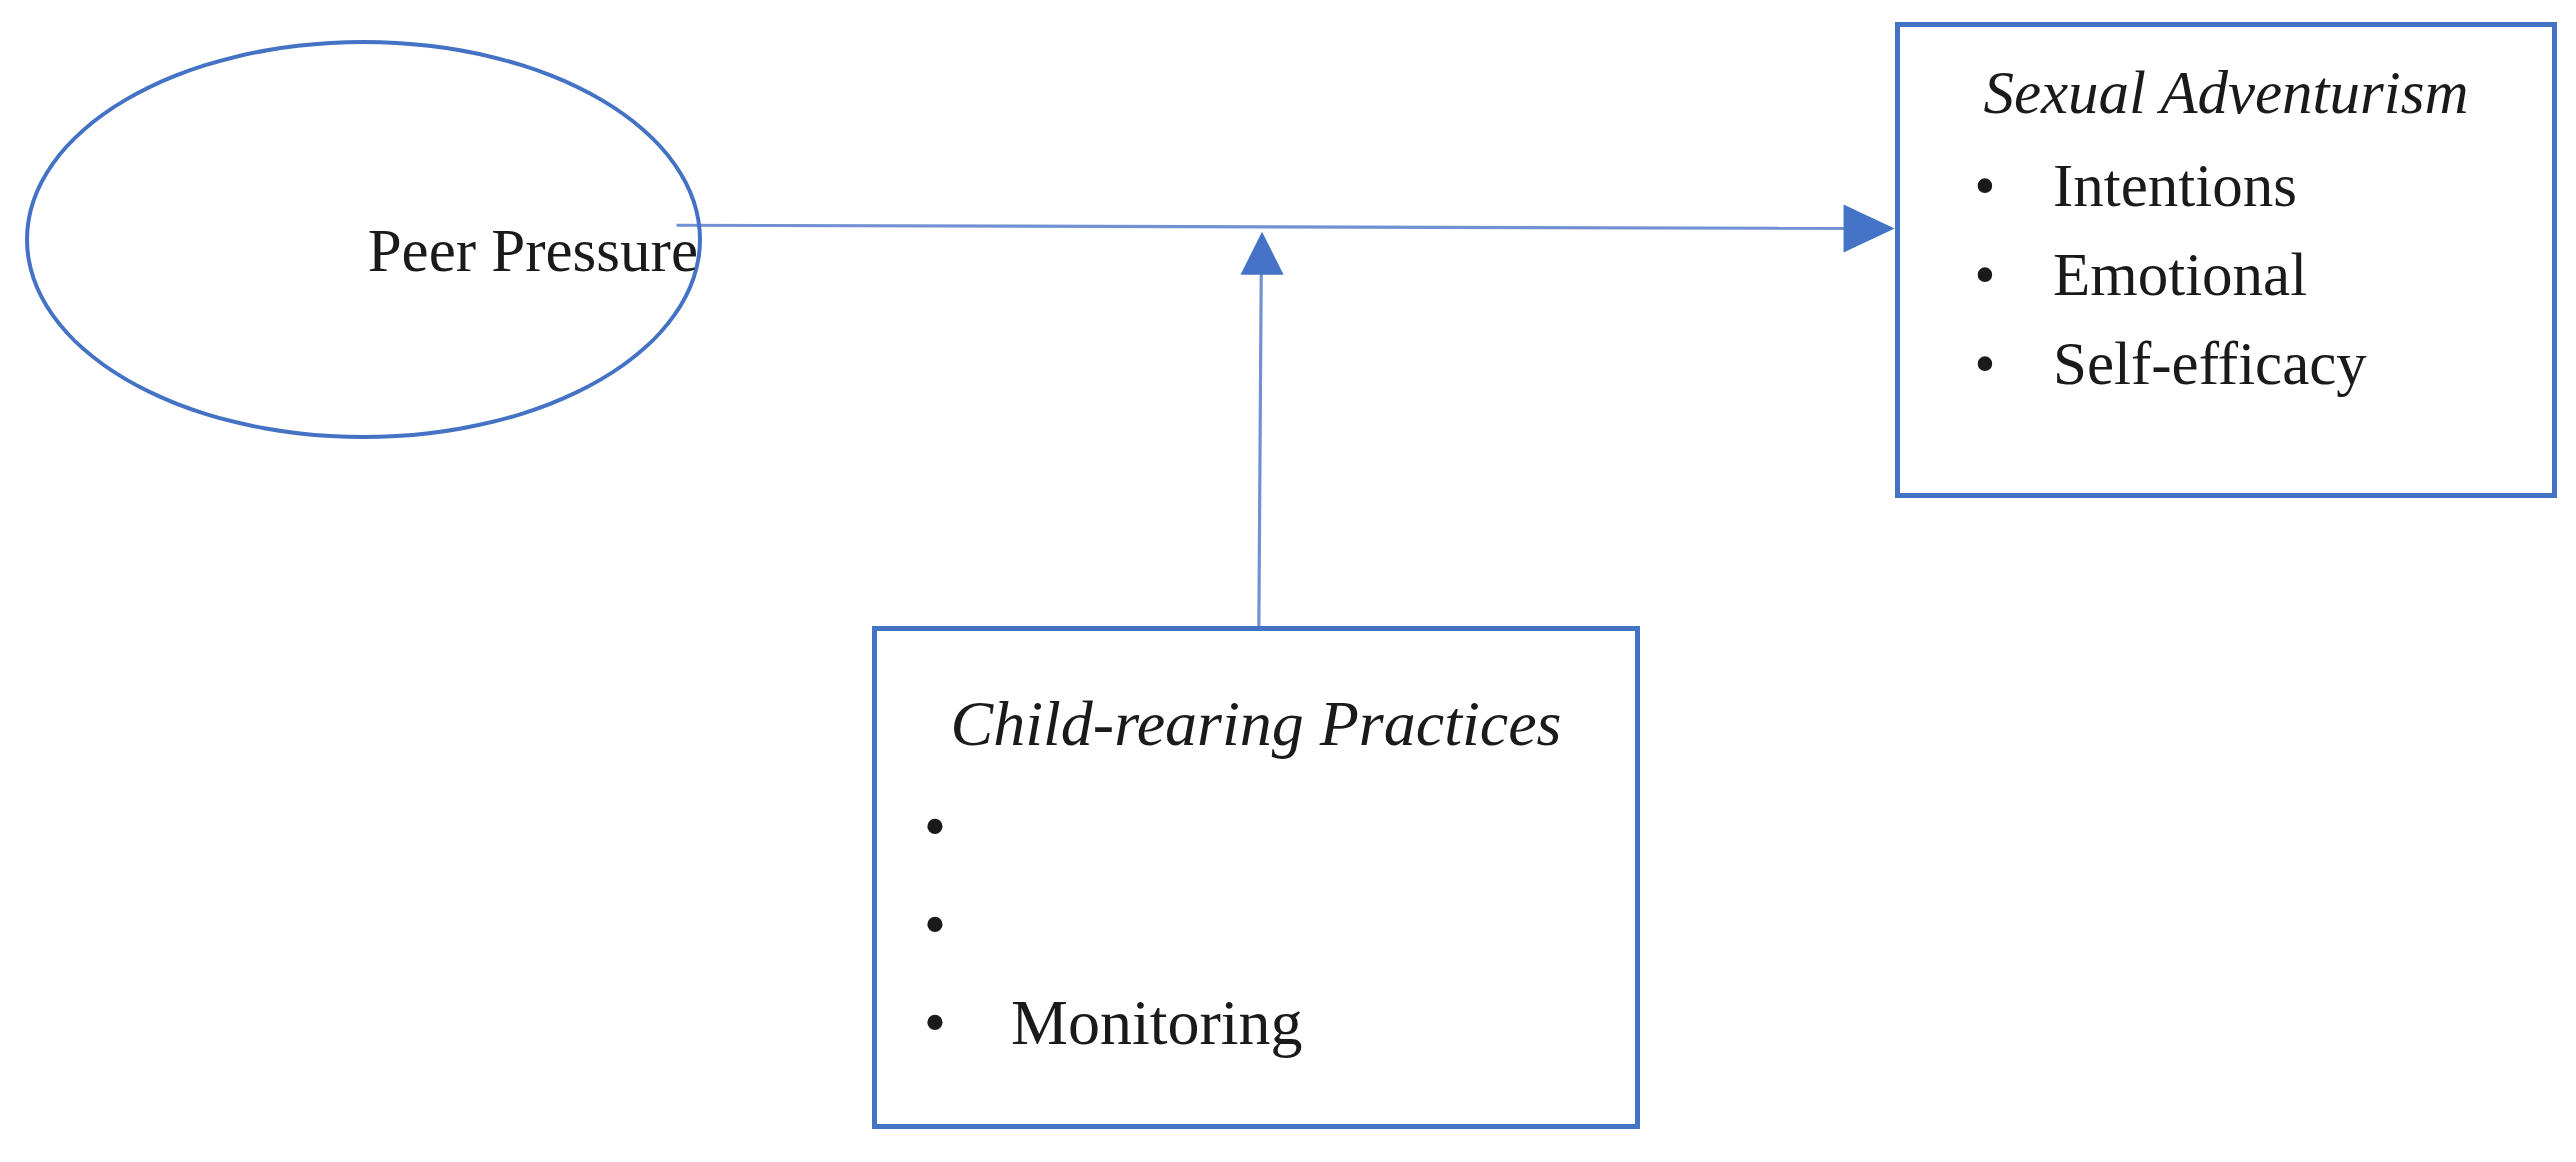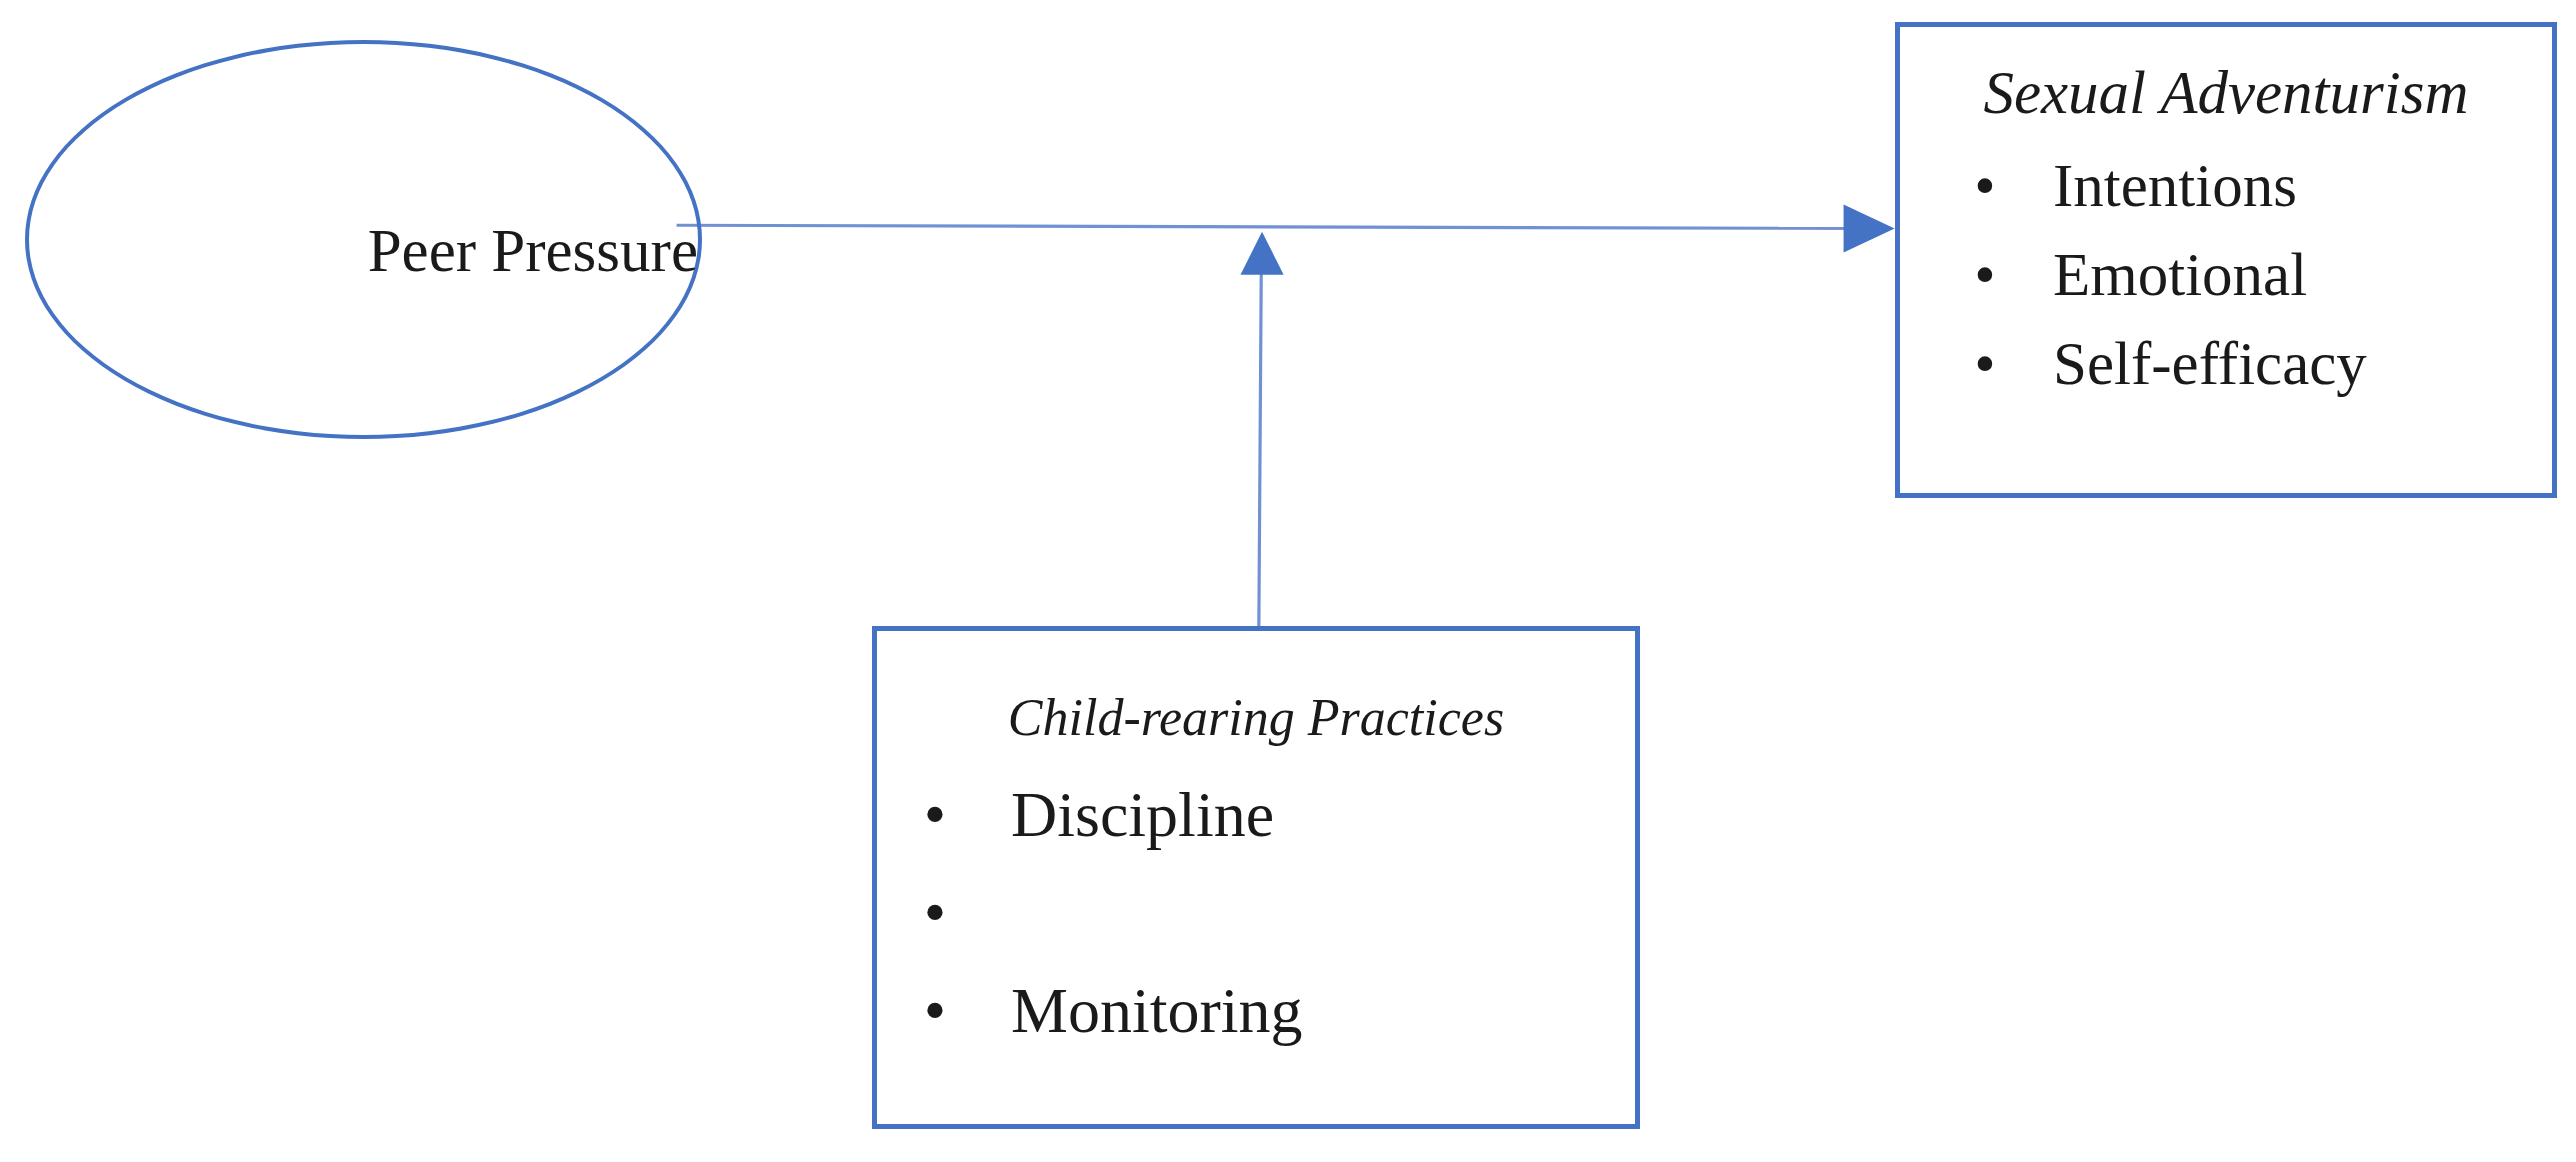--- a/index.html
+++ b/index.html
@@ -87,21 +87,21 @@
   #outcome-box li.bullet-row { height: 89px; padding-left: 65px; }
   #outcome-box .bullet-dot { width: 40px; font-size: 61px; }
   #outcome-box .bullet-label { margin-left: 48px; }
 
   
   #moderator-box {
     left: 872px; top: 626px;
     width: 768px; height: 503px;
     font-size: 64px;
   }
-  #moderator-box .box-title { margin-top: 61px; font-size: 52px; }
+  #moderator-box .box-title { margin-top: 61px; font-size: 64px; }
   #moderator-box ul.bullet-list { margin-top: 22.4px; }
   #moderator-box li.bullet-row { height: 98px; padding-left: 38px; }
   #moderator-box .bullet-dot { width: 40px; font-size: 64px; }
   #moderator-box .bullet-label { margin-left: 56px; }
 </style>
 </head>
 <body style="background: rgb(255, 255, 255); color: rgb(26, 26, 26);">
 
 <div class="canvas">
 
@@ -132,21 +132,20 @@
         <span class="bullet-label">Self-efficacy</span>
       </li>
     </ul>
   </div>
 
   <div class="node rect" id="moderator-box" style="border-color: rgb(68, 114, 196);">
     <div class="box-title">Child-rearing Practices</div>
     <ul class="bullet-list">
       <li class="bullet-row">
         <span class="bullet-dot">•</span>
-        <span class="bullet-label">Discipline</span>
       </li>
       <li class="bullet-row">
         <span class="bullet-dot">•</span>
       </li>
       <li class="bullet-row">
         <span class="bullet-dot">•</span>
         <span class="bullet-label">Monitoring</span>
       </li>
     </ul>
   </div>

